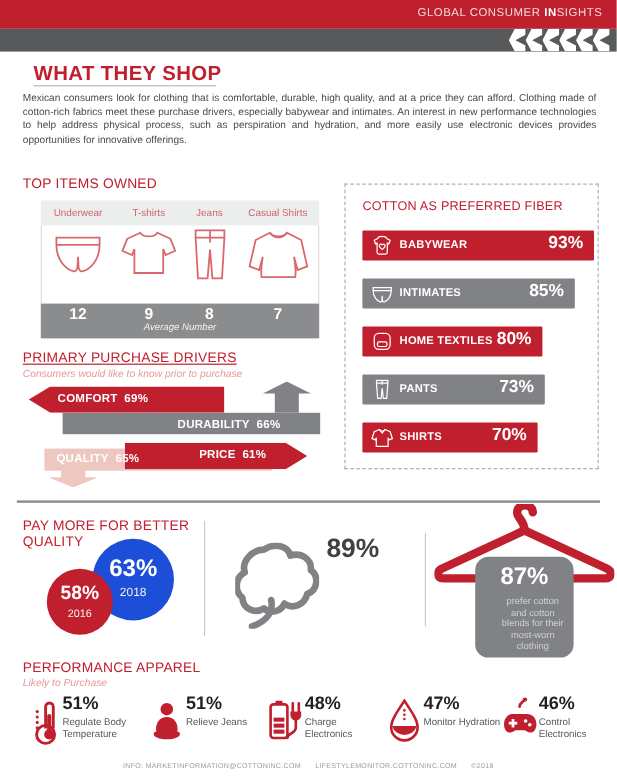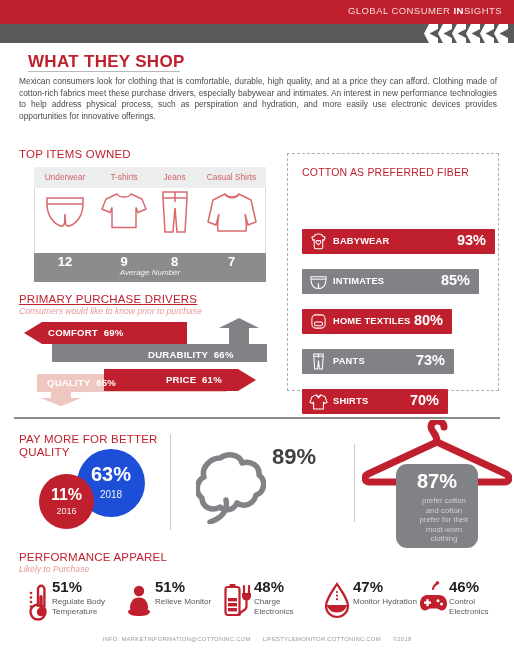--- a/index.html
+++ b/index.html
@@ -62,21 +62,21 @@
   .ti-avg { position:absolute; left:0; top:101px; width:232px; text-align:center;
             font-size:8px; color:#f2f2f2; font-style:italic; }
   .ti-icon { position:absolute; top:23px; text-align:center; }
 
   
   .cpf-panel {
     position:absolute; left:287px; top:153px; width:212px; height:238px;
     border:1px dashed #b0b1b3;
   }
   .cpf-title { position:absolute; left:14px; top:12px; font-size:10.5px; color:#c0202e; letter-spacing:.2px; }
-  .cpf-row { position:absolute; height:25px; border-radius:1px;margin-top:37px; }
+  .cpf-row { position:absolute; height:25px; border-radius:1px; }
   .cpf-row .cpf-lbl {
     position:absolute; left:31px; top:7px; font-size:9.3px; font-weight:bold;
     color:#fff; letter-spacing:.2px;
   }
   .cpf-row .cpf-val {
     position:absolute; right:9px; top:3px; font-size:14.5px; font-weight:bold; color:#fff;
   }
   .cpf-row .cpf-ico { position:absolute; left:7px; top:4px; width:19px; height:17px; }
 
   
@@ -285,21 +285,21 @@
 
   <div class="sec-head" style="left:19px; top:433px;">PAY MORE FOR BETTER</div>
   <div class="sec-head" style="left:19px; top:446px;">QUALITY</div>
 
   <div class="circle" style="left:77px; top:449px; width:68px; height:68px; background:#1d4ed8;">
     <div class="circ-pct" style="top:14px; font-size:20px;">63%</div>
     <div class="circ-yr" style="top:40px; font-size:10px;">2018</div>
   </div>
 
   <div class="circle" style="left:39px; top:474px; width:55px; height:55px; background:#c0202e;">
-    <div class="circ-pct" style="top:12px; font-size:16px;">11%</div>
+    <div class="circ-pct" style="top:12px; font-size:16px;">58%</div>
     <div class="circ-yr" style="top:32px; font-size:9px;">2016</div>
   </div>
 
   <div class="vline" style="left:170px; top:434px; height:96px;"></div>
 
   <svg style="position:absolute; left:196px; top:452px;" width="70" height="72" viewBox="0 0 70 72">
     <path d="M24 6 C33 0 44 3 46 11 C55 8 64 14 63 23 C70 28 69 40 60 43 C58 52 48 56 41 51 C38 58 29 60 24 55
              C16 60 6 55 6 46 C-1 41 0 29 8 25 C5 16 14 6 24 6 Z" fill="none" stroke="#808285" stroke-width="5.5" stroke-linejoin="round"></path>
     <path d="M30 48 C32 58 26 66 14 70" fill="none" stroke="#808285" stroke-width="5.5" stroke-linecap="round"></path>
   </svg>
@@ -311,21 +311,21 @@
   <svg style="position:absolute; left:362px; top:420px;" width="150" height="68" viewBox="0 0 150 68">
     <path d="M75 22 C75 13 69 12 69 7 C69 3 72 1 75.5 1 C79 1 82 3.5 82 7" fill="none" stroke="#c0202e" stroke-width="7" stroke-linecap="round"></path>
     <path d="M75 22 L6 54 C2 56 2 62 7 62 H143 C148 62 148 56 144 54 Z" fill="none" stroke="#c0202e" stroke-width="7" stroke-linejoin="round"></path>
   </svg>
 
   <div class="hang-box">
     <div class="hang-pct">87%</div>
     <div class="hang-txt">
       <div>prefer cotton</div>
       <div>and cotton</div>
-      <div>prefer for their</div>
+      <div>blends for their</div>
       <div>most-worn</div>
       <div>clothing</div>
     </div>
   </div>
 
   <div class="sec-head" style="left:19px; top:551px;">PERFORMANCE APPAREL</div>
   <div class="sec-sub" style="left:19px; top:564px;">Likely to Purchase</div>
 
   <div class="pa-item" style="left:19px;">
     <svg class="pa-icon" viewBox="0 0 30 40">
@@ -343,21 +343,21 @@
     <div class="pa-lbl">Regulate Body Temperature</div>
   </div>
 
   <div class="pa-item" style="left:122px;">
     <svg class="pa-icon" viewBox="0 0 30 40">
       <circle cx="15" cy="10" r="5.2" fill="#c0202e"></circle>
       <path d="M15 16.5 c-6 0 -9 5 -9 10 c0 2 1 3.5 3 3.5 h12 c2 0 3 -1.5 3 -3.5 c0 -5 -3 -10 -9 -10 Z" fill="#c0202e"></path>
       <path d="M4 30.5 c0 3 5 4.6 11 4.6 s11 -1.6 11 -4.6 c0 -1.4 -2 -2.2 -4.5 -2.6 H8.5 C6 28.3 4 29.1 4 30.5 Z" fill="#c0202e"></path>
     </svg>
     <div class="pa-pct">51%</div>
-    <div class="pa-lbl">Relieve Monitor</div>
+    <div class="pa-lbl">Relieve Jeans</div>
   </div>
 
   <div class="pa-item" style="left:221px;">
     <svg class="pa-icon" viewBox="0 0 30 40">
       <rect x="2.5" y="6" width="14" height="28" rx="2.4" fill="none" stroke="#c0202e" stroke-width="2.2"></rect>
       <rect x="6.5" y="3" width="6" height="3.4" rx="1" fill="#c0202e"></rect>
       <rect x="5" y="22" width="9" height="3.4" fill="#c0202e"></rect>
       <rect x="5" y="27" width="9" height="3.4" fill="#c0202e"></rect>
       <rect x="5" y="17" width="9" height="3.4" fill="#c0202e"></rect>
       <path d="M21 5 v7 M26 5 v7" stroke="#c0202e" stroke-width="2.2" fill="none" stroke-linecap="round"></path>

